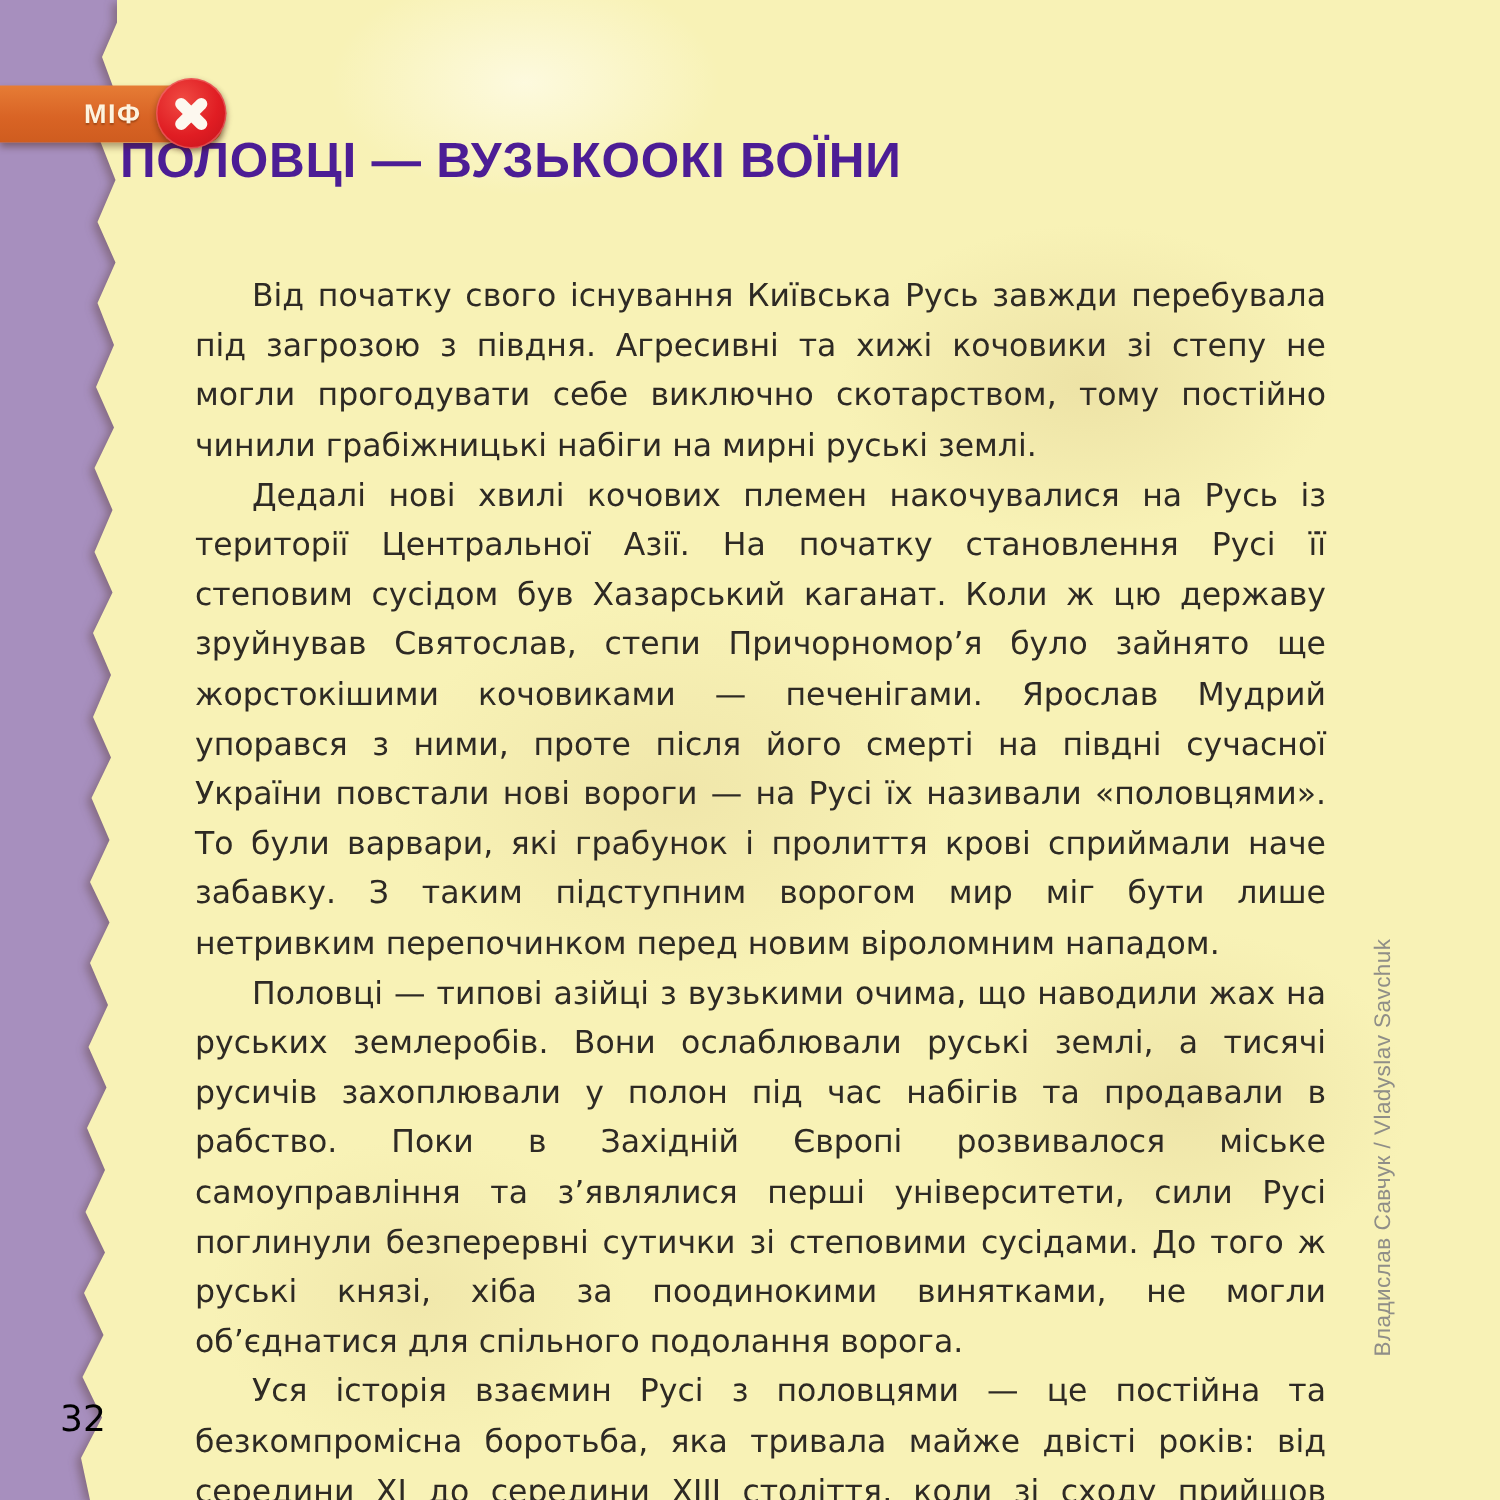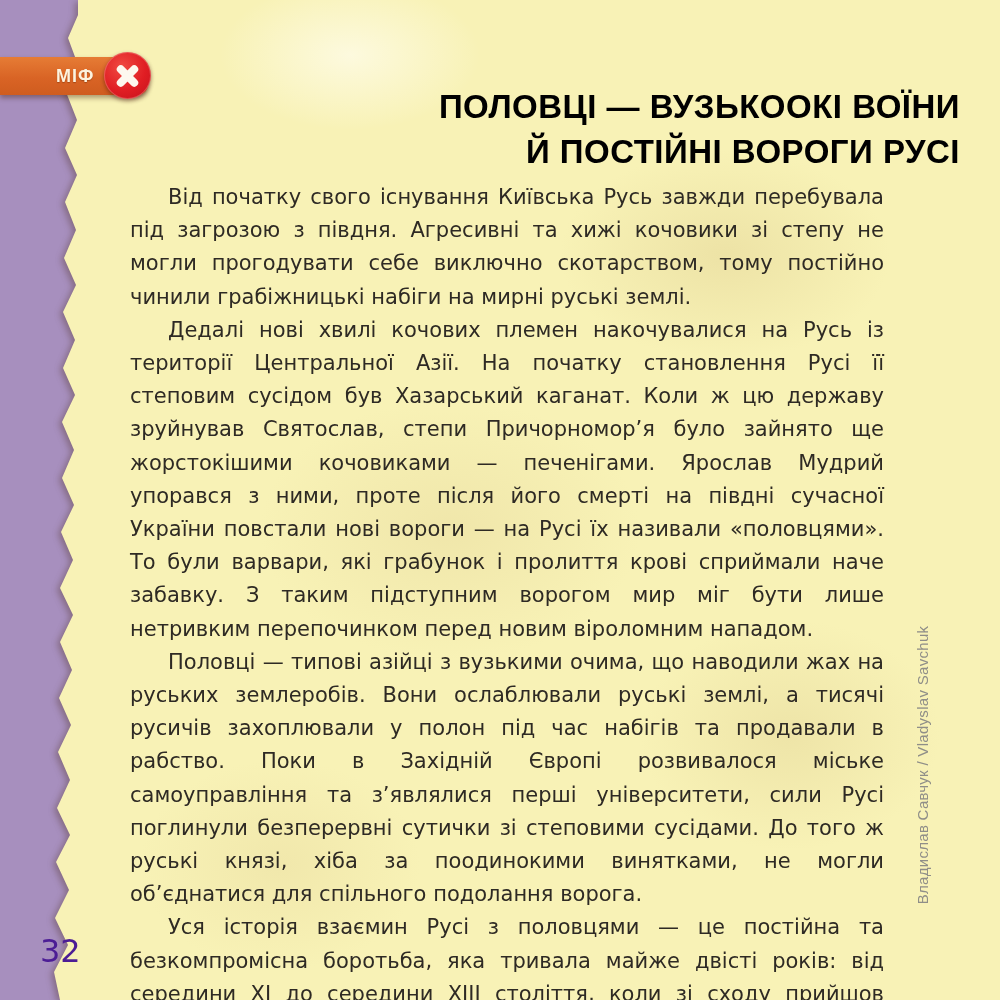--- a/index.html
+++ b/index.html
@@ -65,24 +65,24 @@
   .x-circle .bar{
     position:absolute;left:10px;top:20px;width:27px;height:8px;
     background:#fdf8ef;border-radius:4px;
   }
   .x-circle .bar.a{transform:rotate(45deg);}
   .x-circle .bar.b{transform:rotate(-45deg);}
 
   
   .heading{
     position:absolute;left:80px;right:40px;top:84px;
-    text-align:right;z-index:2;
+    text-align:left;z-index:2;
     font-family:"Liberation Sans",sans-serif;
     font-weight:bold;font-size:33px;line-height:45px;
-    letter-spacing:.5px;color:#000000;
+    letter-spacing:.5px;color:#4c1d95;
   }
 
   
   .body-text{
     position:absolute;left:130px;top:181px;width:754px;z-index:2;
     font-size:21px;line-height:33.2px;color:#2e2a24;
     text-align:justify;
   }
   .body-text p{margin:0;text-indent:38px;}
 
@@ -91,21 +91,21 @@
     position:absolute;left:922px;top:765px;z-index:2;
     transform:translate(-50%,-50%) rotate(-90deg);
     white-space:nowrap;
     font-family:"Liberation Sans",sans-serif;
     font-size:15px;color:#8f8e88;letter-spacing:.3px;
   }
 
   
   .page-number{
     position:absolute;left:40px;top:932px;z-index:2;
-    font-size:32px;color:#4c1d95;
+    font-size:24px;color:#000000;
   }
 </style>
 </head>
 <body>
 
 <div class="page-wrap">
   <div class="page">
     <div class="blob light"></div>
     <div class="blob b1"></div>
     <div class="blob b2"></div>
@@ -117,21 +117,20 @@
 <div class="myth-badge">
   <span class="label">МІФ</span>
   <div class="x-circle">
     <div class="bar a"></div>
     <div class="bar b"></div>
   </div>
 </div>
 
 <div class="heading">
   <div>ПОЛОВЦІ — ВУЗЬКООКІ ВОЇНИ</div>
-  <div>Й ПОСТІЙНІ ВОРОГИ РУСІ</div>
 </div>
 
 <div class="body-text">
   <p>Від початку свого існування Київська Русь завжди перебувала під загрозою з півдня. Агресивні та хижі кочовики зі степу не могли прогодувати себе виключно скотарством, тому постійно чинили грабіжницькі набіги на мирні руські землі.</p>
   <p>Дедалі нові хвилі кочових племен накочувалися на Русь із території Центральної Азії. На початку становлення Русі її степовим сусідом був Хазарський каганат. Коли ж цю державу зруйнував Святослав, степи Причорномор’я було зайнято ще жорстокішими кочовиками — печенігами. Ярослав Мудрий упорався з ними, проте після його смерті на півдні сучасної України повстали нові вороги — на Русі їх називали «половцями». То були варвари, які грабунок і пролиття крові сприймали наче забавку. З таким підступним ворогом мир міг бути лише нетривким перепочинком перед новим віроломним нападом.</p>
   <p>Половці — типові азійці з вузькими очима, що наводили жах на руських землеробів. Вони ослаблювали руські землі, а тисячі русичів захоплювали у полон під час набігів та продавали в рабство. Поки в Західній Європі розвивалося міське самоуправління та з’являлися перші університети, сили Русі поглинули безперервні сутички зі степовими сусідами. До того ж руські князі, хіба за поодинокими винятками, не могли об’єднатися для спільного подолання ворога.</p>
   <p>Уся історія взаємин Русі з половцями — це постійна та безкомпромісна боротьба, яка тривала майже двісті років: від середини XI до середини XIII століття, коли зі сходу прийшов супротивник, що підкорив і половців, і Русь, — кочові орди Монгольської імперії.</p>
 </div>
 
 <div class="credit">Владислав Савчук / Vladyslav Savchuk</div>

